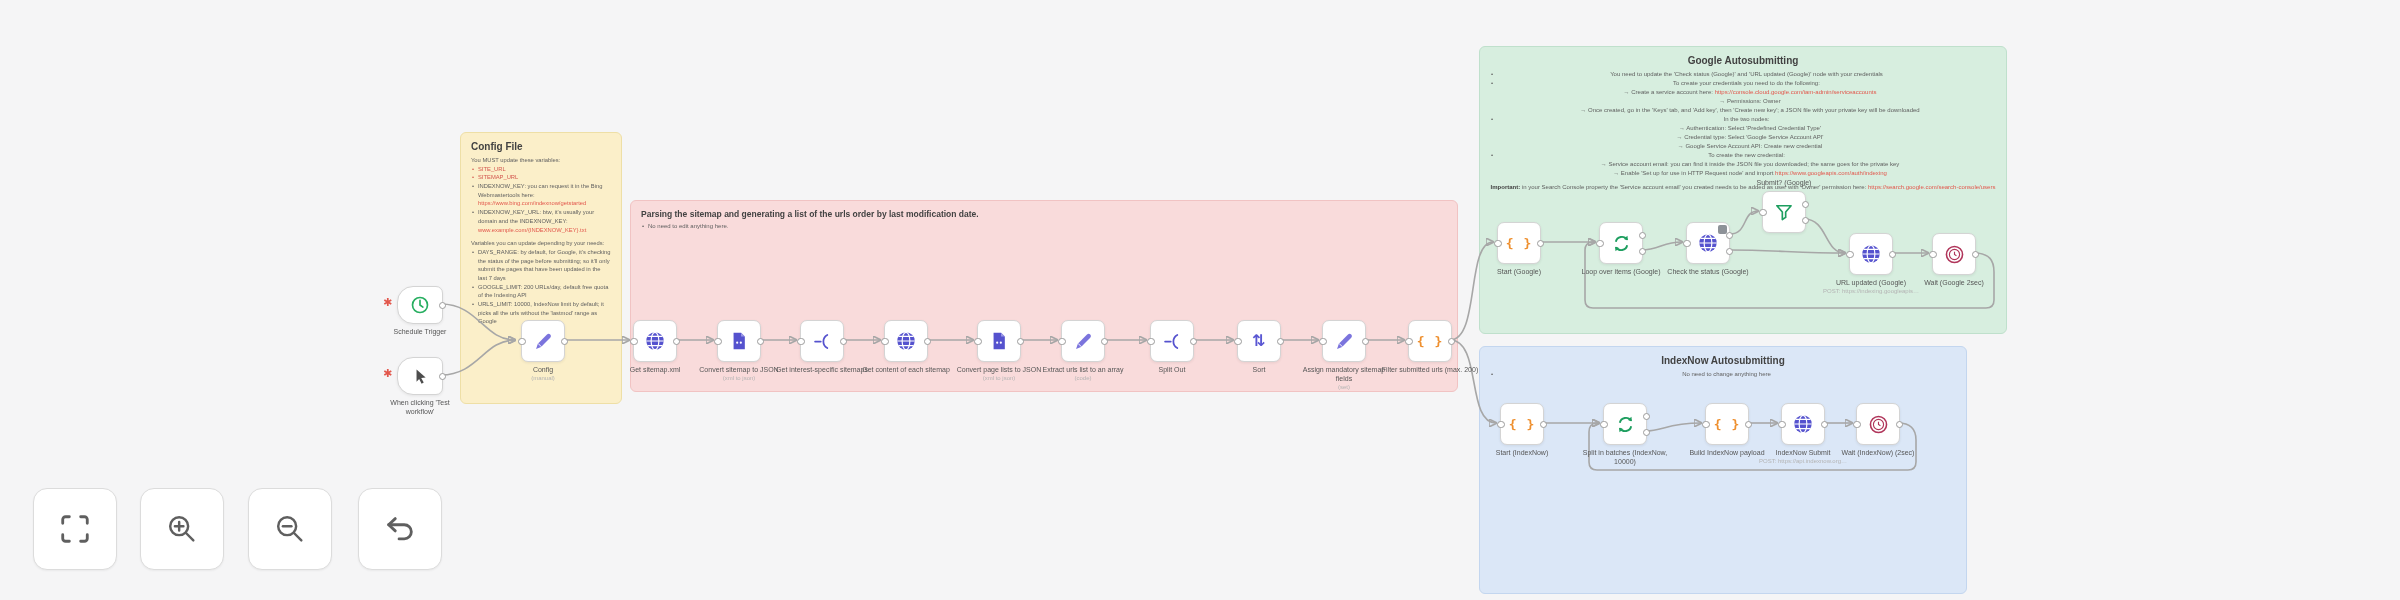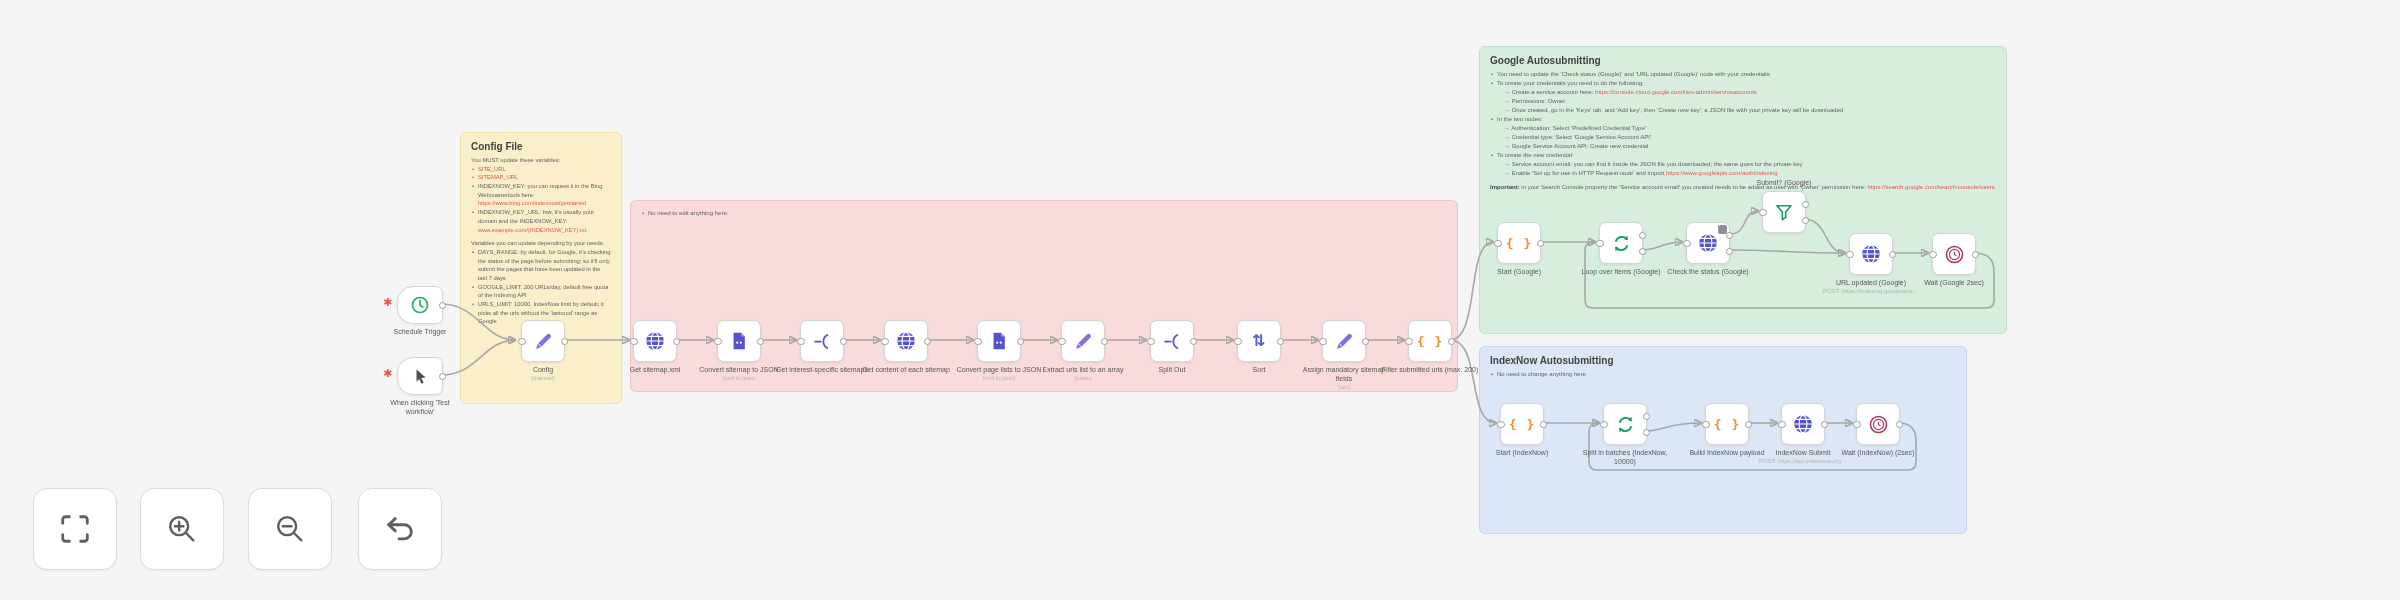--- a/index.html
+++ b/index.html
@@ -154,45 +154,46 @@
       <div class="ln bullet">INDEXNOW_KEY_URL: btw, it's usually your domain and the INDEXNOW_KEY:</div>
       <div class="ln link" style="padding-left:7px;">www.example.com/{INDEXNOW_KEY}.txt</div>
       <div class="ln para">Variables you can update depending by your needs:</div>
       <div class="ln bullet">DAYS_RANGE: by default, for Google, it's checking the status of the page before submitting; so it'll only submit the pages that have been updated in the last 7 days</div>
       <div class="ln bullet">GOOGLE_LIMIT: 200 URLs/day, default free quota of the Indexing API</div>
       <div class="ln bullet">URLS_LIMIT: 10000, IndexNow limit by default; it picks all the urls without the 'lastmod' range as Google</div>
     </div>
   </div>
 
   <div class="note note-pink" style="left:630px;top:200px;width:828px;height:192px;">
+    <div class="nt">Parsing the sitemap and generating a list of the urls order by last modification date.</div>
     <div class="nb">
       <div class="ln bullet">No need to edit anything here.</div>
     </div>
   </div>
 
-  <div class="note note-green" style="left:1479px;top:46px;width:528px;height:288px;">
+  <div class="note note-green" style="left:1479px;top:46px;width:528px;height:288px;text-align:center;">
     <div class="nt">Google Autosubmitting</div>
     <div class="nb">
       <div class="ln bullet">You need to update the 'Check status (Google)' and 'URL updated (Google)' node with your credentials</div>
       <div class="ln bullet">To create your credentials you need to do the following:</div>
       <div class="ln sub"><span>→ Create a service account here: </span><span class="link">https://console.cloud.google.com/iam-admin/serviceaccounts</span></div>
       <div class="ln sub">→ Permissions: Owner</div>
       <div class="ln sub">→ Once created, go in the 'Keys' tab, and 'Add key', then 'Create new key'; a JSON file with your private key will be downloaded</div>
       <div class="ln bullet">In the two nodes:</div>
       <div class="ln sub">→ Authentication: Select 'Predefined Credential Type'</div>
       <div class="ln sub">→ Credential type: Select 'Google Service Account API'</div>
       <div class="ln sub">→ Google Service Account API: Create new credential</div>
       <div class="ln bullet">To create the new credential:</div>
       <div class="ln sub">→ Service account email: you can find it inside the JSON file you downloaded; the same goes for the private key</div>
       <div class="ln sub"><span>→ Enable 'Set up for use in HTTP Request node' and import </span><span class="link">https://www.googleapis.com/auth/indexing</span></div>
       <div class="ln imp"><b>Important:</b><span> in your Search Console property the 'Service account email' you created needs to be added as user with 'Owner' permission here: </span><span class="link">https://search.google.com/search-console/users</span></div>
     </div>
   </div>
 
-  <div class="note note-blue" style="left:1479px;top:346px;width:488px;height:188px;">
+  <div class="note note-blue" style="left:1479px;top:346px;width:488px;height:248px;text-align:center;">
     <div class="nt">IndexNow Autosubmitting</div>
     <div class="nb">
       <div class="ln bullet">No need to change anything here</div>
     </div>
   </div>
 
   <svg id="wires" width="2400" height="600">
     <defs>
       <marker id="arr" viewBox="0 0 8 8" refX="7" refY="4" markerWidth="5" markerHeight="5" orient="auto">
         <path d="M0 0L8 4L0 8z" fill="#7f7f7f"></path>

